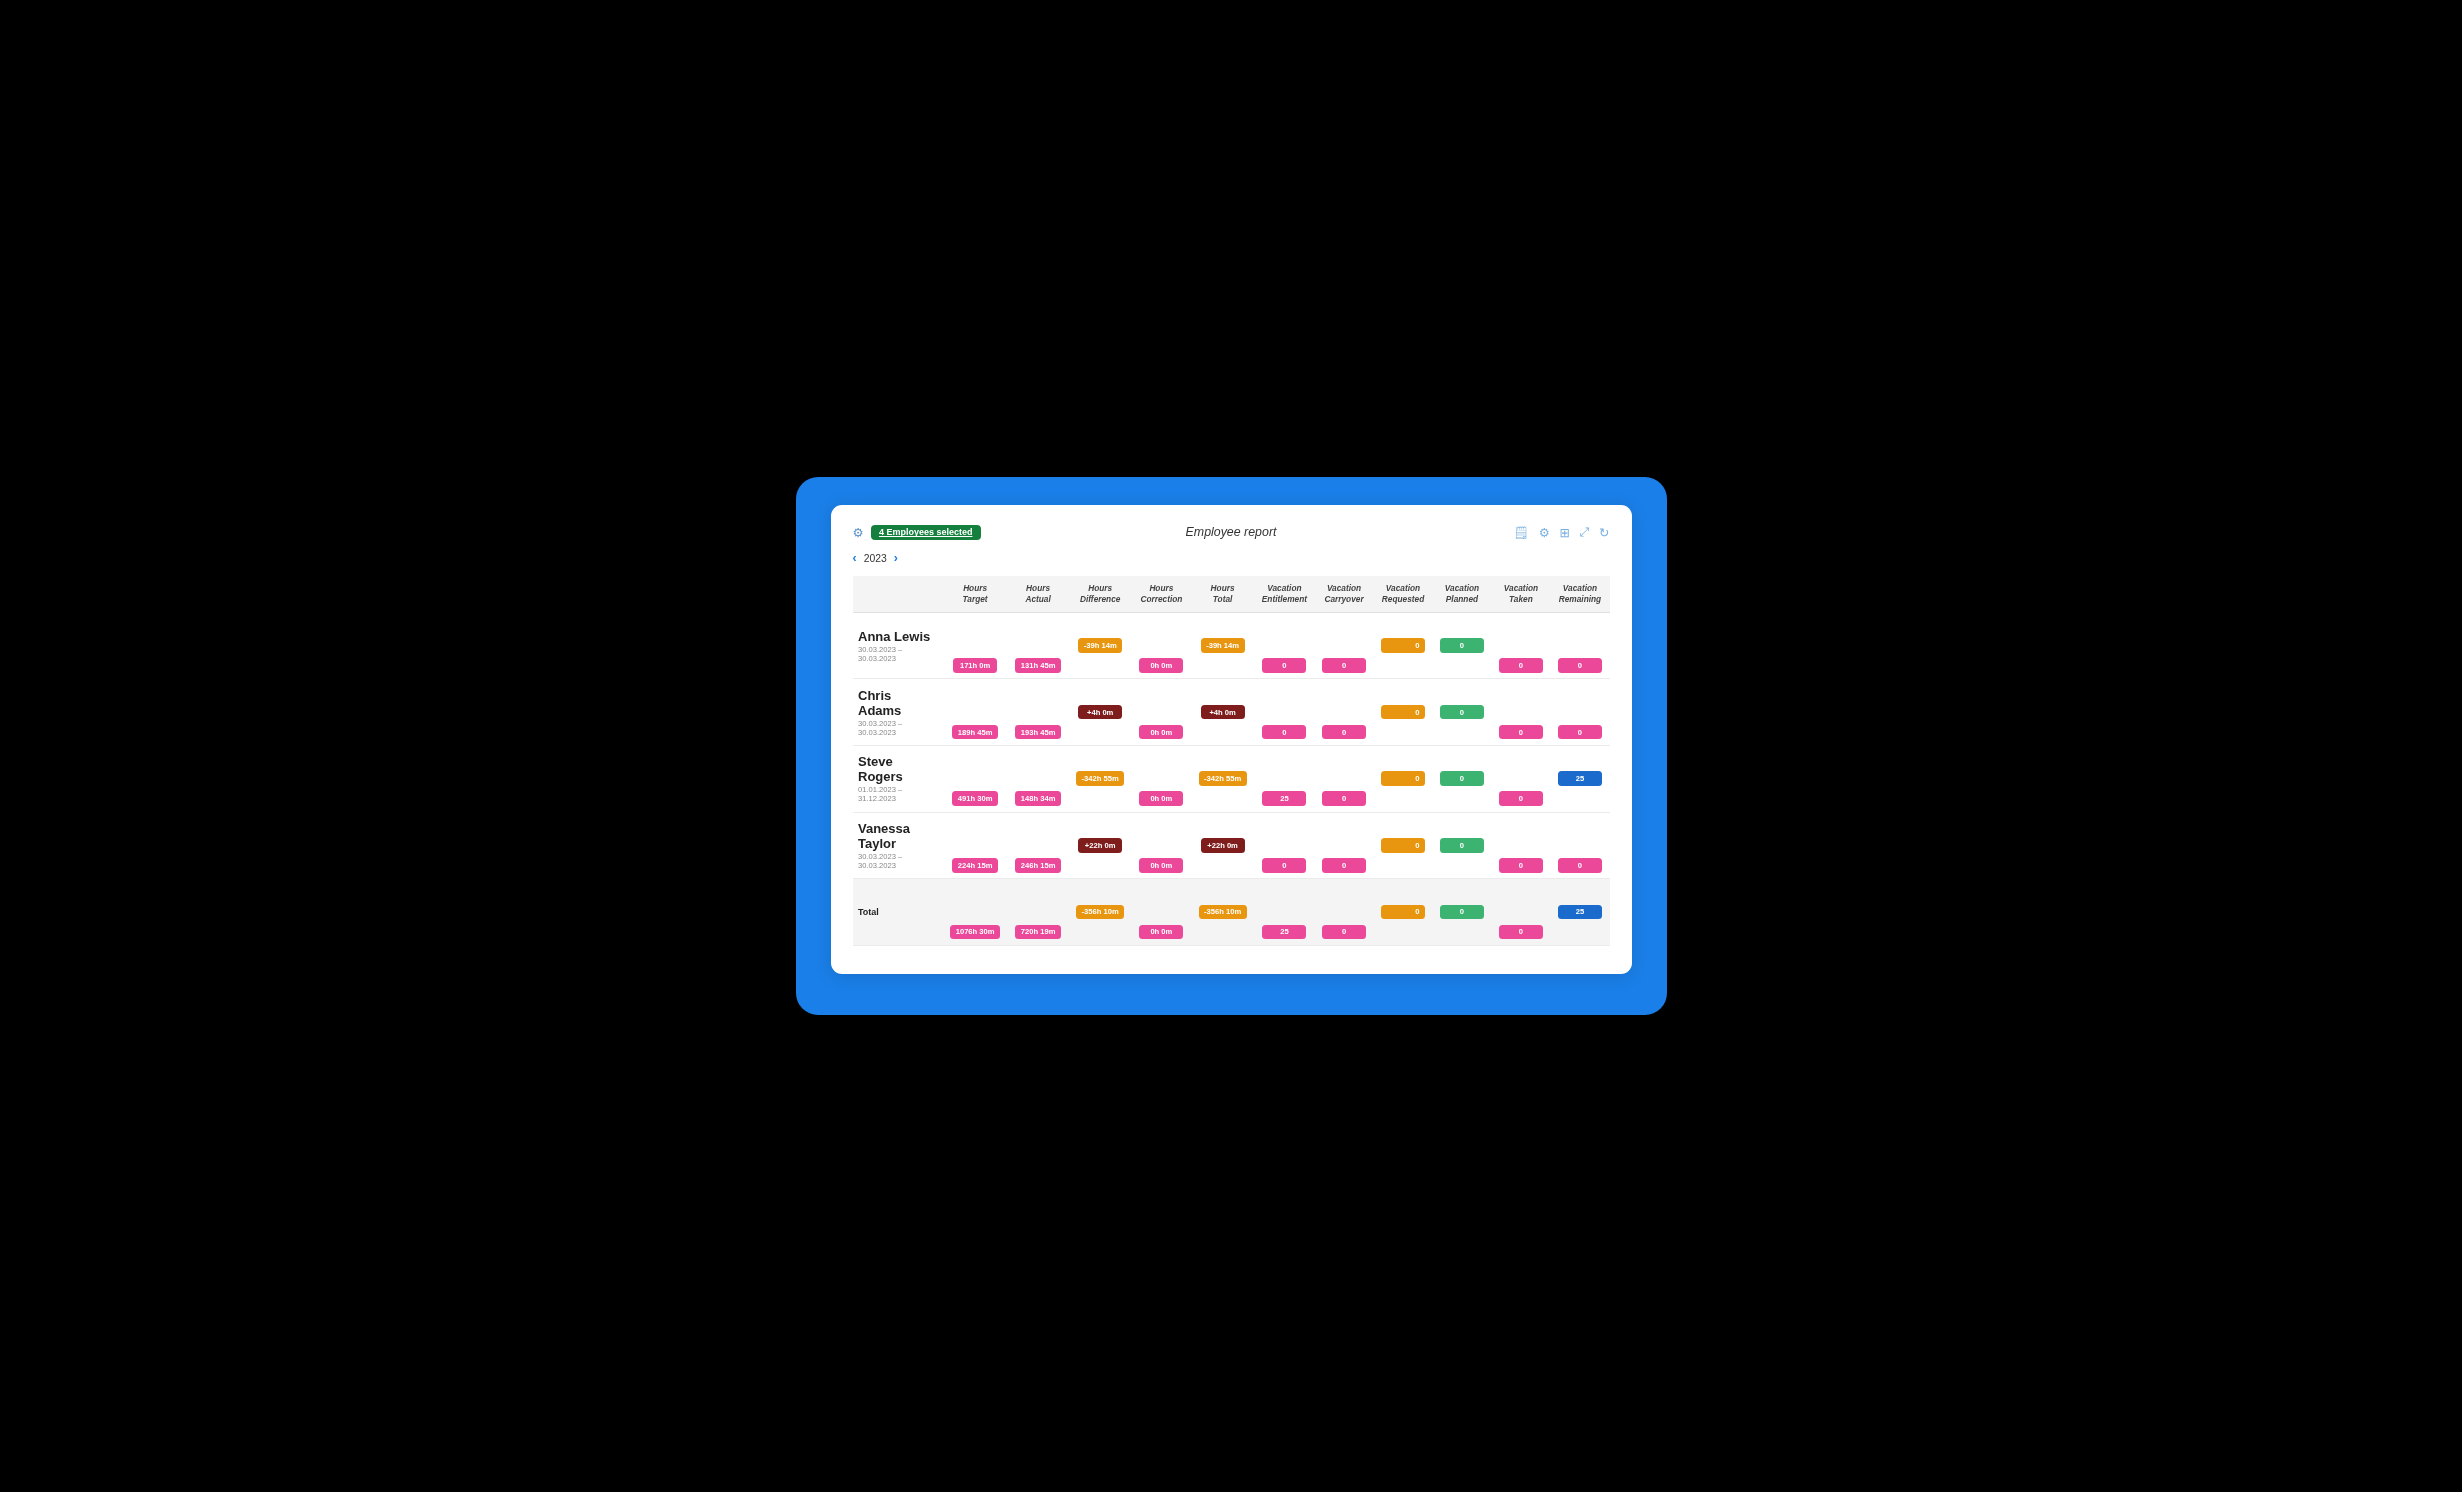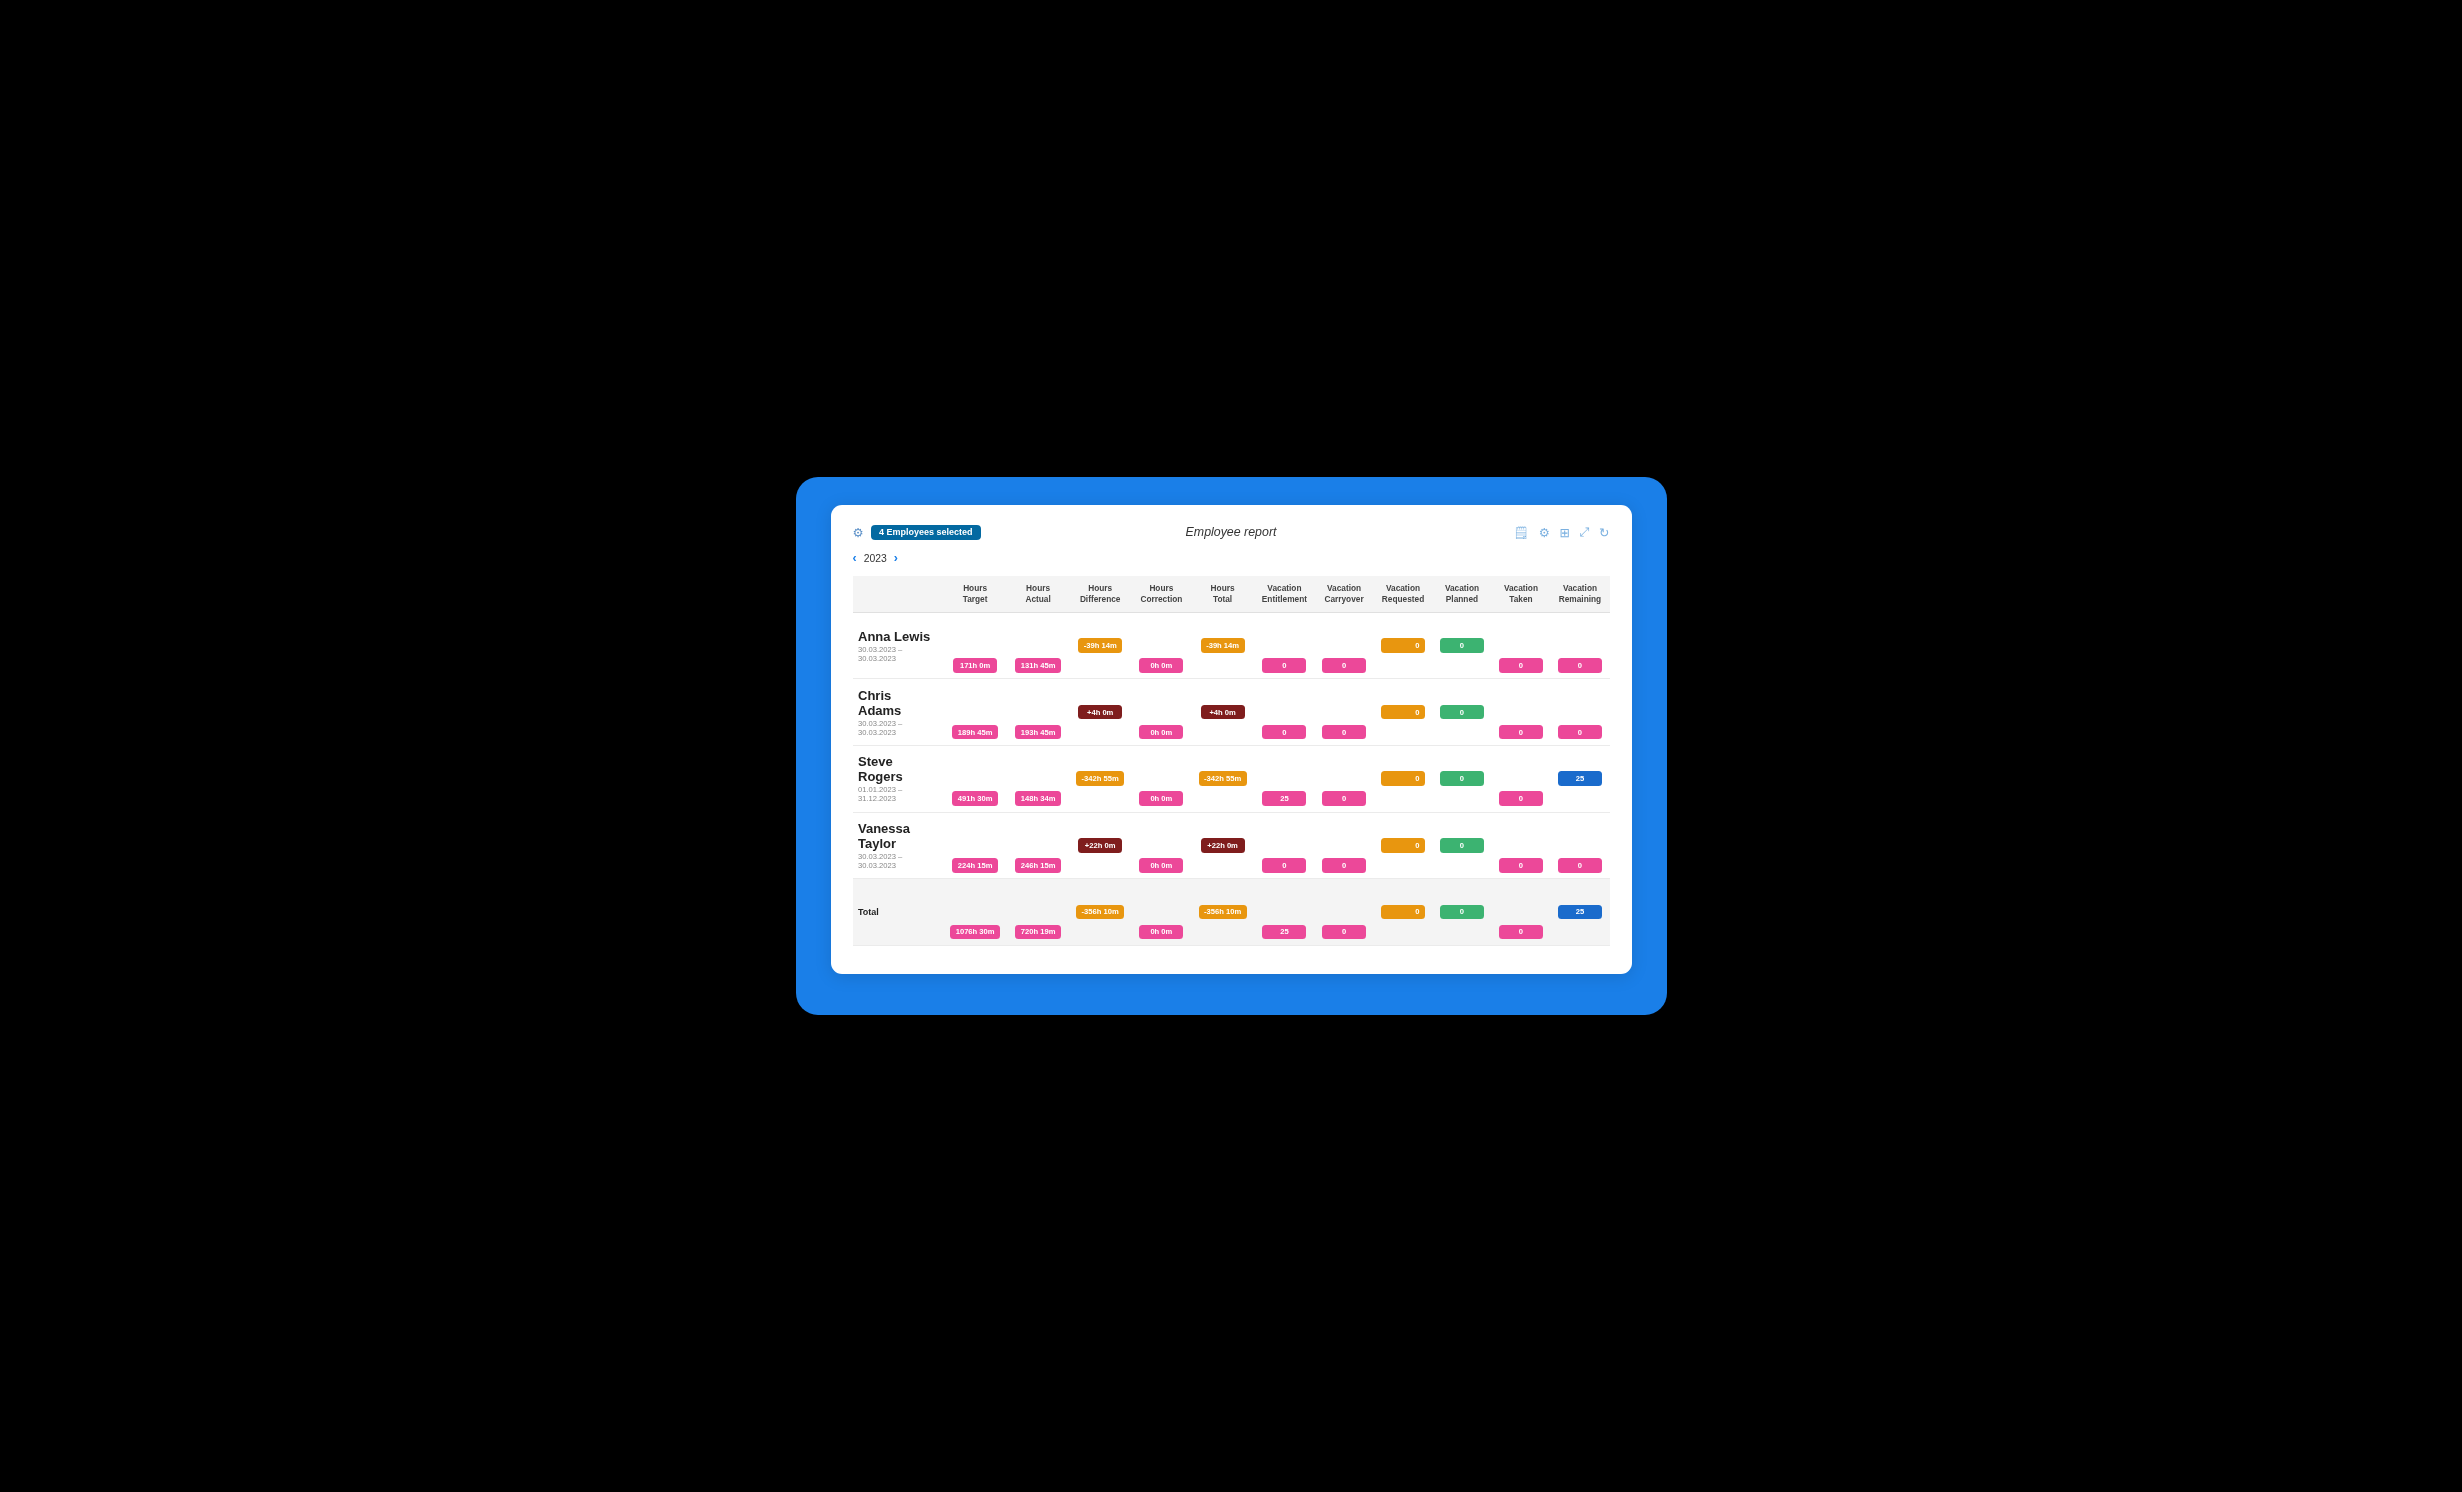--- a/index.html
+++ b/index.html
@@ -40,26 +40,27 @@
     .header-left {
       display: flex;
       align-items: center;
       gap: 7px;
     }
     .gear-icon-small {
       color: #5a8fc7;
       font-size: 12.4px;
     }
     .employees-badge {
-      background: #0369a1;
+      background: #15803d;
       color: #fff;
       border-radius: 4.1px;
       padding: 2.8px 8.3px;
       font-size: 9px;
       font-weight: 600;
+      text-decoration: underline;
     }
     .header-title {
       font-size: 12.4px;
       color: #333;
       font-weight: 400;
       position: absolute;
       left: 50%;
       transform: translateX(-50%);
       font-style: italic;
     }
@@ -99,20 +100,21 @@
     }
     thead th {
       background: #f4f4f4;
       padding: 7px 5.5px;
       text-align: center;
       font-weight: 600;
       color: #444;
       font-size: 8.3px;
       border-bottom: 0.7px solid #e0e0e0;
       line-height: 1.3;
+      font-style: italic;
     }
     thead th:first-child {
       text-align: left;
     }
     tbody tr {
       border-bottom: 0.7px solid #ebebeb;
     }
     tbody tr:last-child.total-row {
       background: #f4f4f4;
       font-weight: 700;

